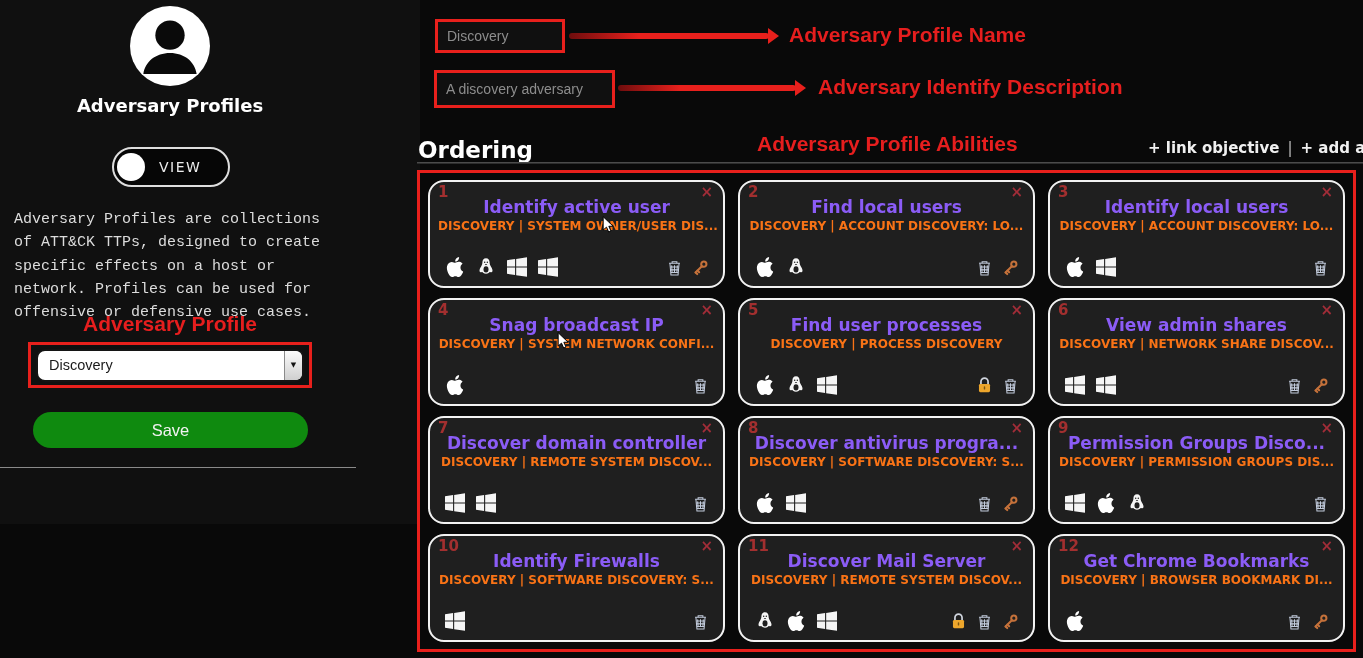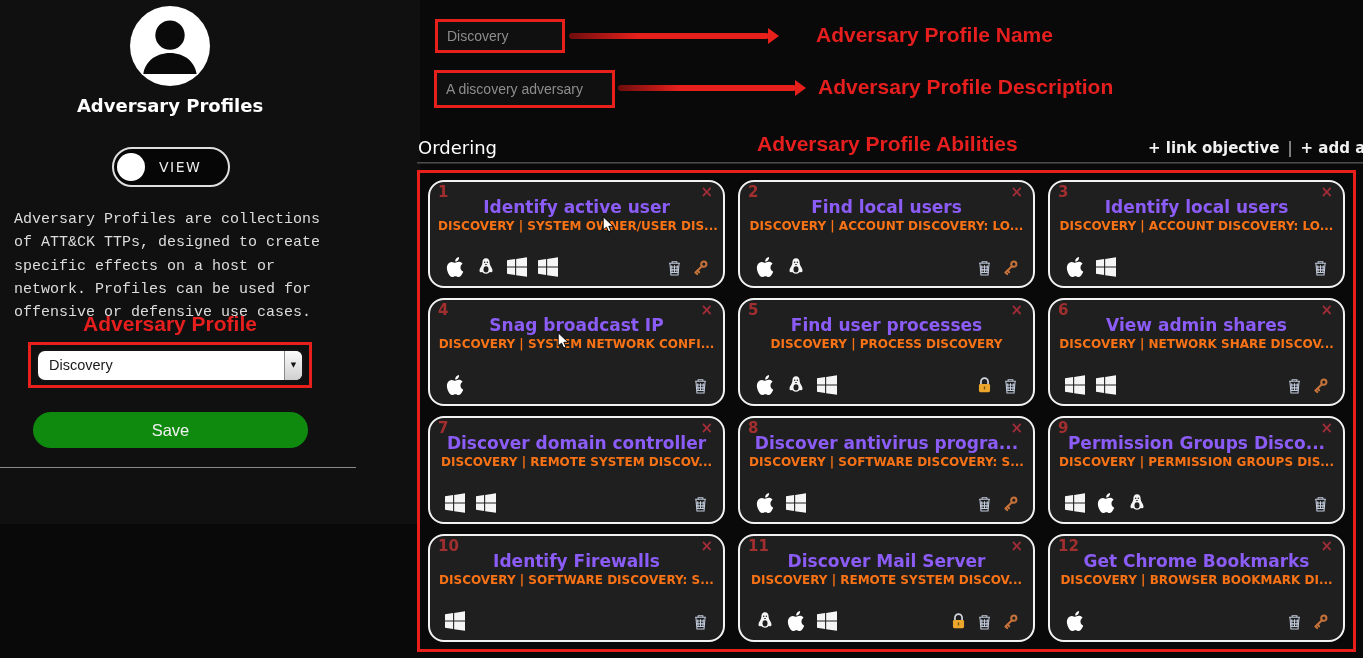--- a/index.html
+++ b/index.html
@@ -41,24 +41,24 @@
   #desc-box{left:434px;top:70px;width:181px;height:38px;}
   .redbox input{flex:1;min-width:0;background:#101010;border:none;outline:none;color:#8d8d8d;
                 font-size:14px;padding:0 9px;font-family:"Liberation Sans",sans-serif;}
   .arrow{position:absolute;height:6px;border-radius:3px;
          background:linear-gradient(90deg,#6e0d0d,var(--box-red,#e8201c) 35%,var(--box-red,#e8201c));}
   .arrow::after{content:'';position:absolute;right:-10px;top:-5px;width:0;height:0;
                 border-left:11px solid var(--box-red,#e8201c);
                 border-top:8px solid transparent;border-bottom:8px solid transparent;}
   #arrow1{left:569px;top:33px;width:200px;}
   #arrow2{left:618px;top:85px;width:178px;}
-  #ann-name{left:789px;top:23px;font-size:21px;margin-left:27px;}
+  #ann-name{left:789px;top:23px;font-size:21px;}
   #ann-desc{left:818px;top:75px;font-size:21px;}
   #ann-abilities{left:757px;top:132px;font-size:21px;}
-  .ordering{position:absolute;left:418px;top:137px;color:#fff;font-weight:400;font-size:18px;}
+  .ordering{position:absolute;left:418px;top:137px;color:#fff;font-weight:700;font-size:23px;}
   .header-links{position:absolute;left:1148px;top:139px;display:flex;gap:8px;white-space:nowrap;
                 color:#f0f0f0;font-weight:700;font-size:15px;align-items:center;}
   .header-links .sep{color:#bbb;font-weight:400;}
   .header-links span{cursor:pointer;}
   .header-divider{position:absolute;left:417px;top:162px;width:946px;height:2px;
                   background:linear-gradient(#5a5a5a,#1e1e1e);}
   
   .grid-box{position:absolute;left:417px;top:170px;width:939px;height:482px;box-sizing:border-box;
             border:3px solid var(--box-red,#e8201c);display:grid;
             grid-template-columns:repeat(3,1fr);grid-auto-rows:108px;gap:10px 13px;padding:7px 8px;}
@@ -127,21 +127,21 @@
   <div class="redbox" id="name-box">
     <input value="Discovery" style="">
   </div>
   <div class="arrow" id="arrow1"></div>
   <div class="annotation" id="ann-name">Adversary Profile Name</div>
 
   <div class="redbox" id="desc-box">
     <input value="A discovery adversary" style="">
   </div>
   <div class="arrow" id="arrow2"></div>
-  <div class="annotation" id="ann-desc">Adversary Profile Description</div>
+  <div class="annotation" id="ann-desc">Adversary Identify Description</div>
 
   <div class="ordering">Ordering</div>
   <div class="annotation" id="ann-abilities">Adversary Profile Abilities</div>
 
   <div class="header-links">
     <span>+ link objective</span>
     <span class="sep">|</span>
     <span>+ add adv</span>
   </div>
   <div class="header-divider"></div>

